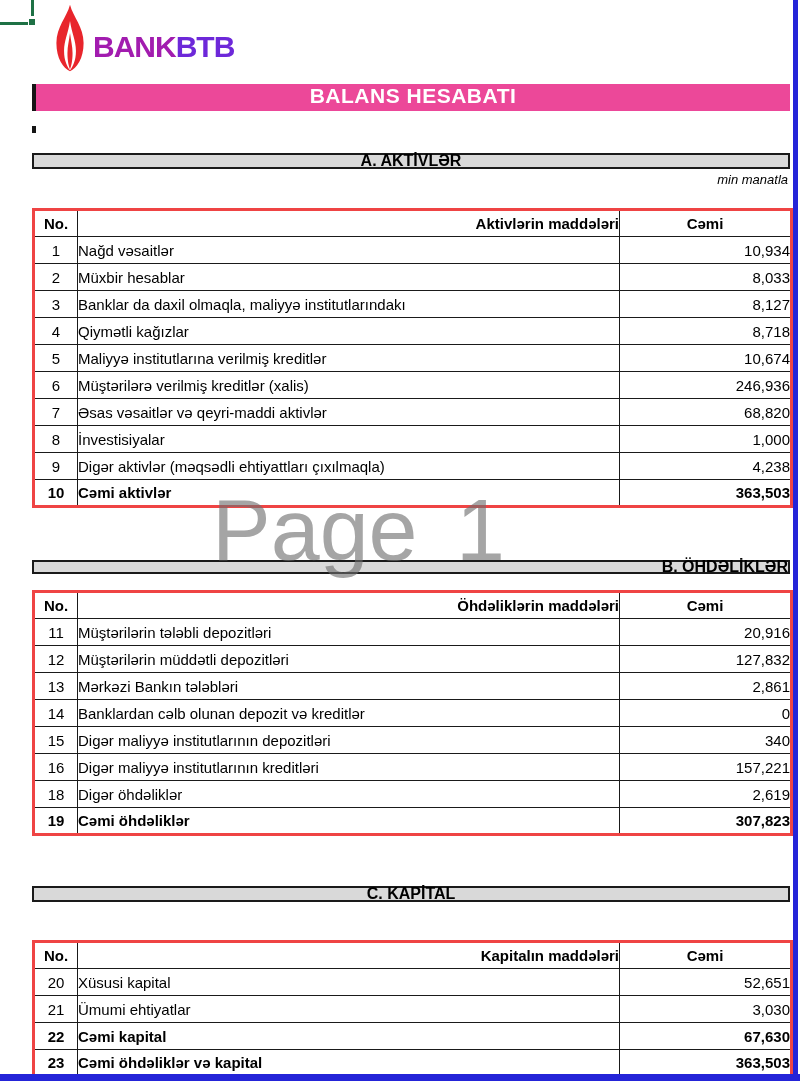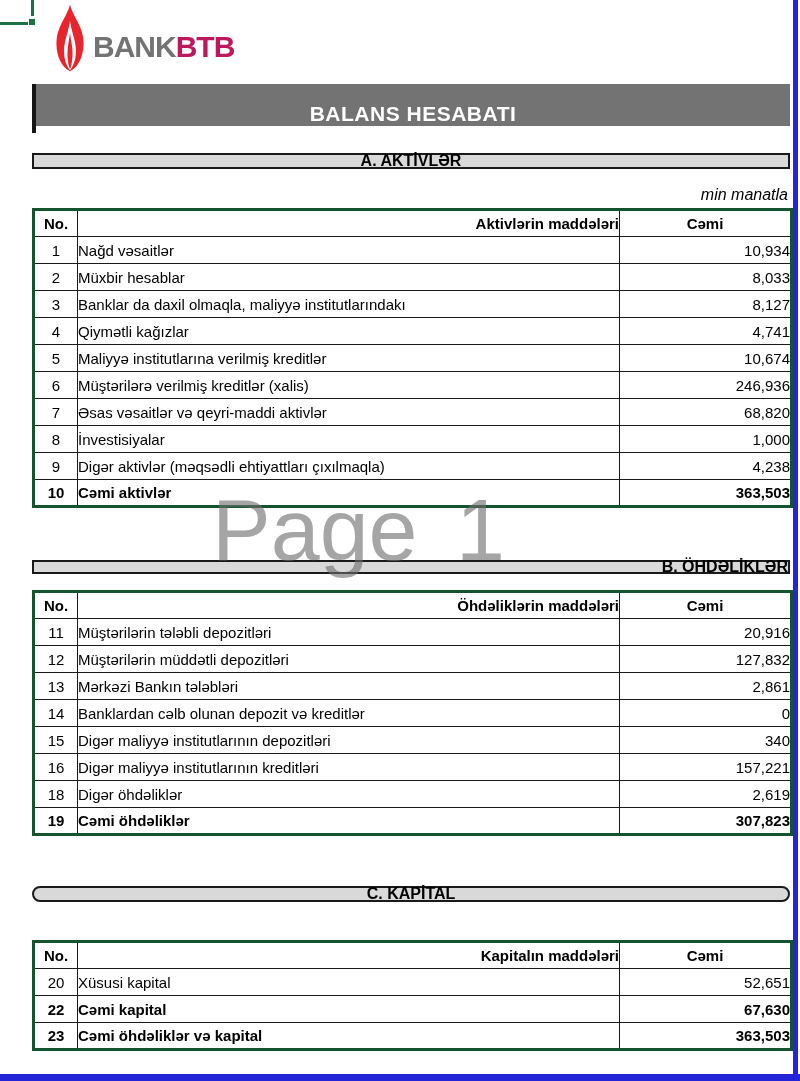--- a/index.html
+++ b/index.html
@@ -7,39 +7,39 @@
     position:relative;width:800px;height:1081px;background:#ffffff;
     font-family:"Liberation Sans",sans-serif;color:#000;overflow:hidden;
   }
   
   .sel-v{position:absolute;left:31px;top:0;width:3px;height:16px;background:#1e7145;}
   .sel-h{position:absolute;left:0;top:22px;width:28px;height:3px;background:#1e7145;}
   .sel-sq{position:absolute;left:28px;top:18px;width:8px;height:8px;background:#1e7145;border:1px solid #fff;box-sizing:border-box;}
   
   .logo{position:absolute;left:53px;top:4px;display:flex;align-items:center;}
   .brand{font-size:30px;font-weight:bold;letter-spacing:-1px;margin-left:6px;margin-top:14px;}
-  .brand .bank{color:#737373;}
-  .brand .btb{color:#be185d;}
-  
-  .banner{position:absolute;left:32px;top:84px;width:758px;height:42px;background:#737373;
+  .brand .bank{color:#a21caf;}
+  .brand .btb{color:#6d28d9;}
+  
+  .banner{position:absolute;left:32px;top:84px;width:758px;height:27px;background:#ec4899;
     border-left:4px solid #151515;box-sizing:border-box;
-    display:flex;align-items:flex-end;justify-content:center;}
+    display:flex;align-items:flex-start;justify-content:center;}
   .banner span{color:#ffffff;font-weight:bold;font-size:21px;letter-spacing:.5px;}
   .banner-tick{position:absolute;left:32px;top:126px;width:4px;height:7px;background:#151515;}
   
   .secbar{position:absolute;left:32px;width:758px;height:16px;background:#d9d9d9;
     border:2px solid #1a1a1a;box-sizing:border-box;
     display:flex;align-items:center;justify-content:center;font-weight:bold;font-size:16px;}
   #barA{top:153px;}
   #barB{top:560px;height:14px;justify-content:flex-end;}
-  #barC{top:886px;border-radius:11px;}
-  .note{position:absolute;right:12px;top:186px;font-style:italic;font-size:16px;}
+  #barC{top:886px;}
+  .note{position:absolute;right:12px;top:172px;font-style:italic;font-size:13px;}
   
   table.btable{position:absolute;left:32px;width:758px;border-collapse:collapse;table-layout:fixed;
-    border:3px solid #14532d;}
+    border:3px solid #ef4444;}
   #tableA{top:208px;}
   #tableB{top:590px;}
   #tableC{top:940px;}
   .btable th,.btable td{border:1.5px solid #1a1a1a;height:27px;padding:0 0;font-size:15px;
     box-sizing:border-box;overflow:hidden;white-space:nowrap;}
   .btable th{font-weight:bold;}
   .c-no{text-align:center;}
   .c-label{text-align:left;padding-left:5px;}
   .c-val{text-align:right;padding-right:6px;}
   th.c-label{padding-left:5px;text-align:right;}
@@ -106,21 +106,21 @@
           <td class="c-val">8,033</td>
         </tr>
         <tr>
           <td class="c-no">3</td>
           <td class="c-label">Banklar da daxil olmaqla, maliyyə institutlarındakı</td>
           <td class="c-val">8,127</td>
         </tr>
         <tr>
           <td class="c-no">4</td>
           <td class="c-label">Qiymətli kağızlar</td>
-          <td class="c-val">4,741</td>
+          <td class="c-val">8,718</td>
         </tr>
         <tr>
           <td class="c-no">5</td>
           <td class="c-label">Maliyyə institutlarına verilmiş kreditlər</td>
           <td class="c-val">10,674</td>
         </tr>
         <tr>
           <td class="c-no">6</td>
           <td class="c-label">Müştərilərə verilmiş kreditlər (xalis)</td>
           <td class="c-val">246,936</td>
@@ -225,20 +225,25 @@
           <th class="c-label">Kapitalın maddələri</th>
           <th class="c-val">Cəmi</th>
         </tr>
       </thead>
       <tbody>
         <tr>
           <td class="c-no">20</td>
           <td class="c-label">Xüsusi kapital</td>
           <td class="c-val">52,651</td>
         </tr>
+        <tr>
+          <td class="c-no">21</td>
+          <td class="c-label">Ümumi ehtiyatlar</td>
+          <td class="c-val">3,030</td>
+        </tr>
         <tr class="bold">
           <td class="c-no">22</td>
           <td class="c-label">Cəmi kapital</td>
           <td class="c-val">67,630</td>
         </tr>
         <tr class="bold">
           <td class="c-no">23</td>
           <td class="c-label">Cəmi öhdəliklər və kapital</td>
           <td class="c-val">363,503</td>
         </tr>

